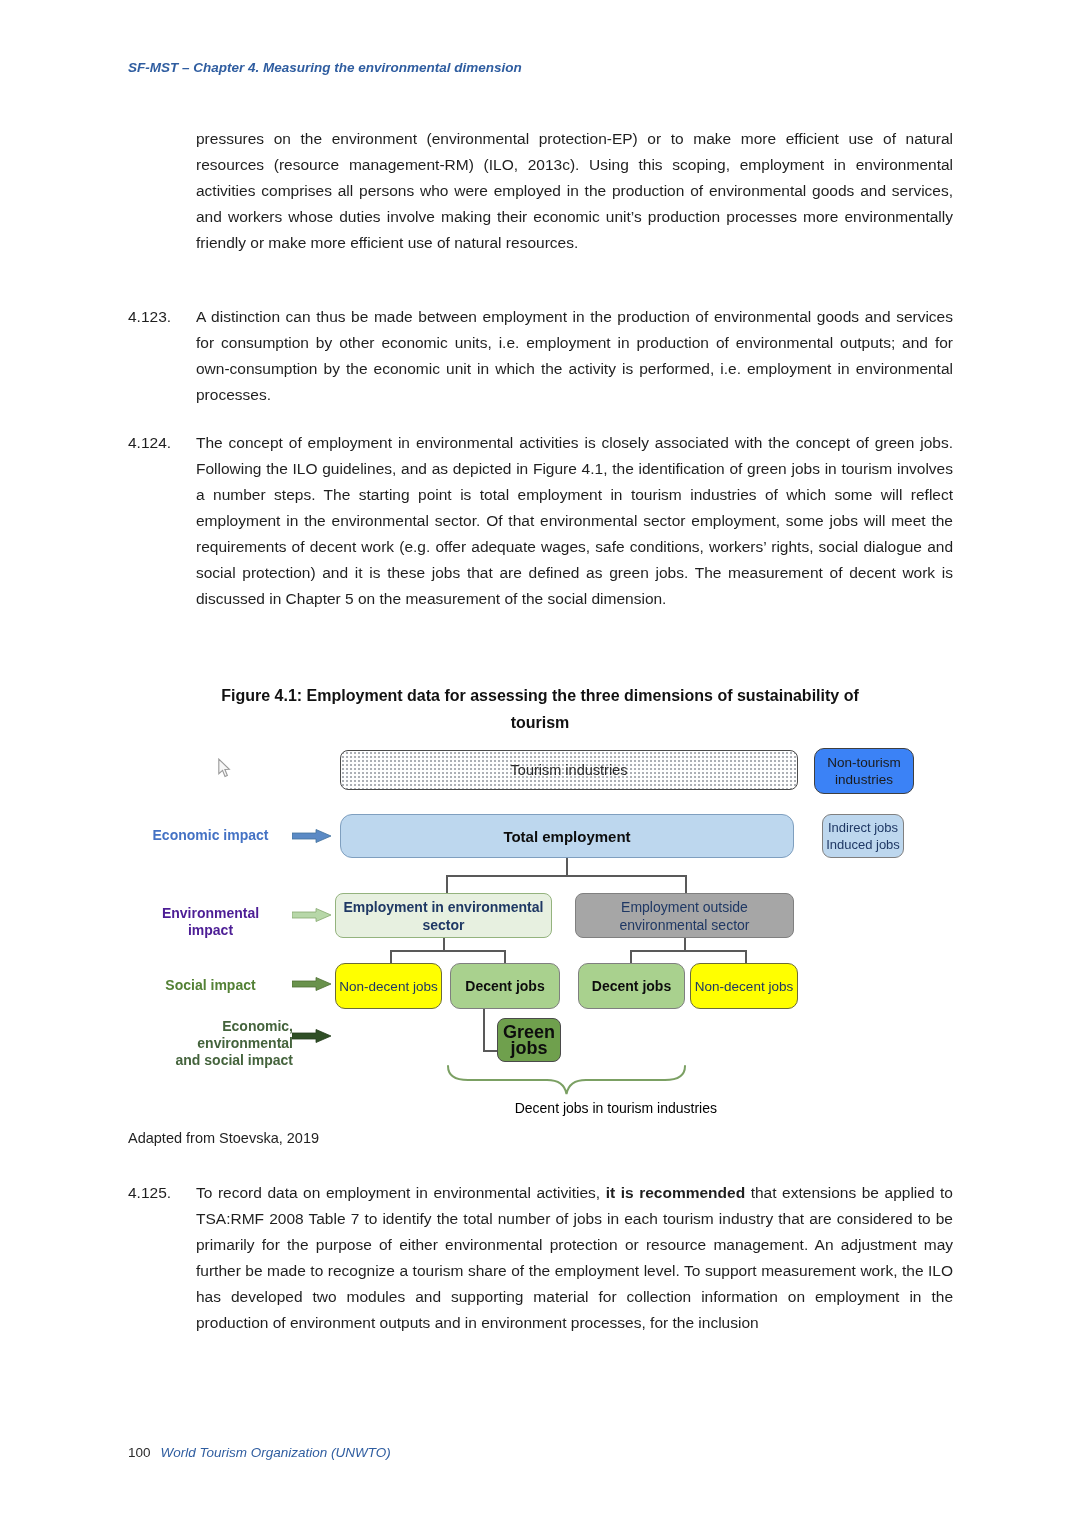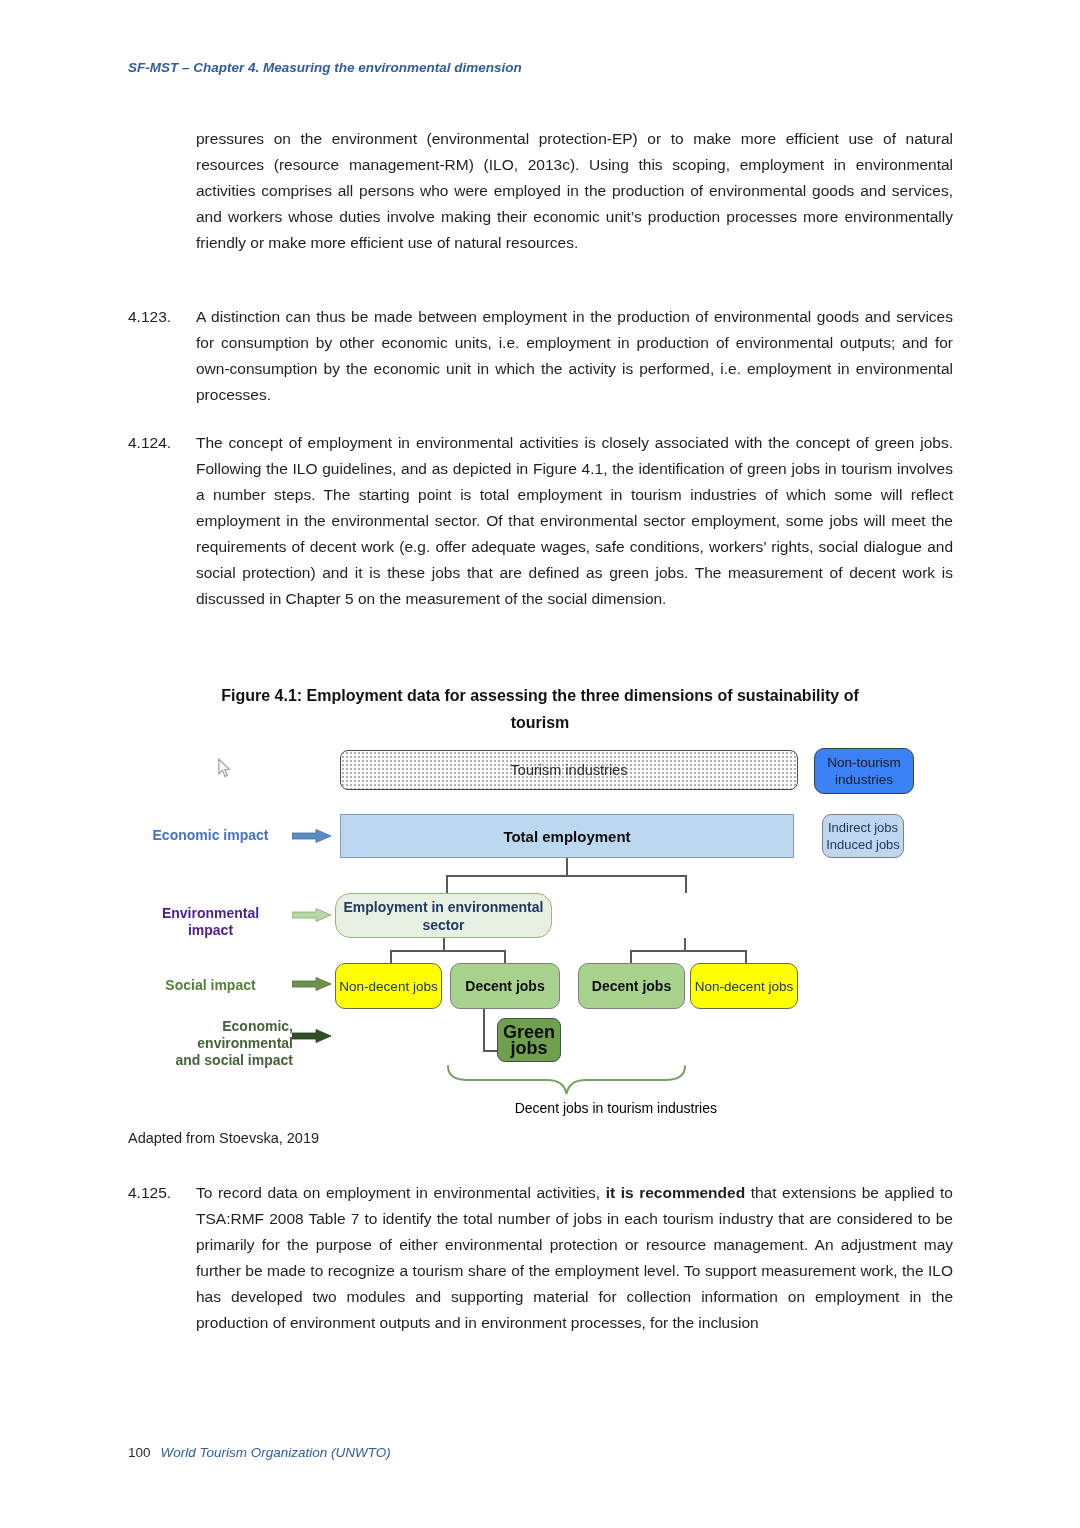--- a/index.html
+++ b/index.html
@@ -25,29 +25,29 @@
     left:212px;top:2px;width:458px;height:40px;border:1.5px solid #4a4a4a;border-radius:8px;
     background-color:#fefefe;
     background-image:radial-gradient(circle,#a9adb3 0.7px,transparent 0.9px);
     background-size:4px 4px;font-size:14.5px;color:#2b2b2b;
   }
   .nontourism-box{
     left:686px;top:0;width:100px;height:46px;border:1.5px solid #3f3f3f;border-radius:10px;
     background:#3b82f6;font-size:13.5px;line-height:17px;color:#1b1b1b;
   }
   .total-box{
-    left:212px;top:66px;width:454px;height:44px;border:1.5px solid #7f9fbf;border-radius:0;
+    left:212px;top:66px;width:454px;height:44px;border:1.5px solid #7f9fbf;border-radius:12px;
     background:#bdd7ee;font-size:15px;font-weight:bold;color:#0d0d0d;
   }
   .indirect-box{
     left:694px;top:66px;width:82px;height:44px;border:1.5px solid #808080;border-radius:9px;
     background:#bdd7ee;font-size:13px;line-height:17px;color:#1f3864;
   }
   .env-box{
-    left:207px;top:145px;width:217px;height:45px;border:1.5px solid #94b37e;border-radius:15px;
+    left:207px;top:145px;width:217px;height:45px;border:1.5px solid #94b37e;border-radius:8px;
     background:#e7f0e0;font-size:14px;line-height:18px;font-weight:bold;color:#1f3864;
   }
   .out-box{
     left:447px;top:145px;width:219px;height:45px;border:1.5px solid #808080;border-radius:8px;
     background:#a6a6a6;font-size:14px;line-height:18px;color:#1f3864;
   }
   .yellow-box{
     border:1.5px solid #6b6b3a;border-radius:10px;background:#ffff00;
     font-size:13.5px;color:#1f3864;top:215px;height:46px;
   }
@@ -121,20 +121,22 @@
     <div class="conn connv" style="left:557px;top:127px;height:18px;"></div>
 
     <div class="row-label lbl-environmental mline">Environmental
 impact</div>
     <svg class="arrow" style="top:160px;" viewBox="0 0 40 14">
       <polygon points="0,4 24,4 24,0.5 39,7 24,13.5 24,10 0,10" fill="#b7d7a8" stroke="#85a86e" stroke-width="0.8"></polygon>
     </svg>
 
     <div class="box env-box mline">Employment in environmental
 sector</div>
+    <div class="box out-box mline">Employment outside
+environmental sector</div>
 
     <div class="conn connv" style="left:315px;top:190px;height:12px;"></div>
     <div class="conn connh" style="left:262px;top:202px;width:115px;"></div>
     <div class="conn connv" style="left:262px;top:202px;height:13px;"></div>
     <div class="conn connv" style="left:376px;top:202px;height:13px;"></div>
 
     <div class="conn connv" style="left:556px;top:190px;height:12px;"></div>
     <div class="conn connh" style="left:502px;top:202px;width:116px;"></div>
     <div class="conn connv" style="left:502px;top:202px;height:13px;"></div>
     <div class="conn connv" style="left:617px;top:202px;height:13px;"></div>

